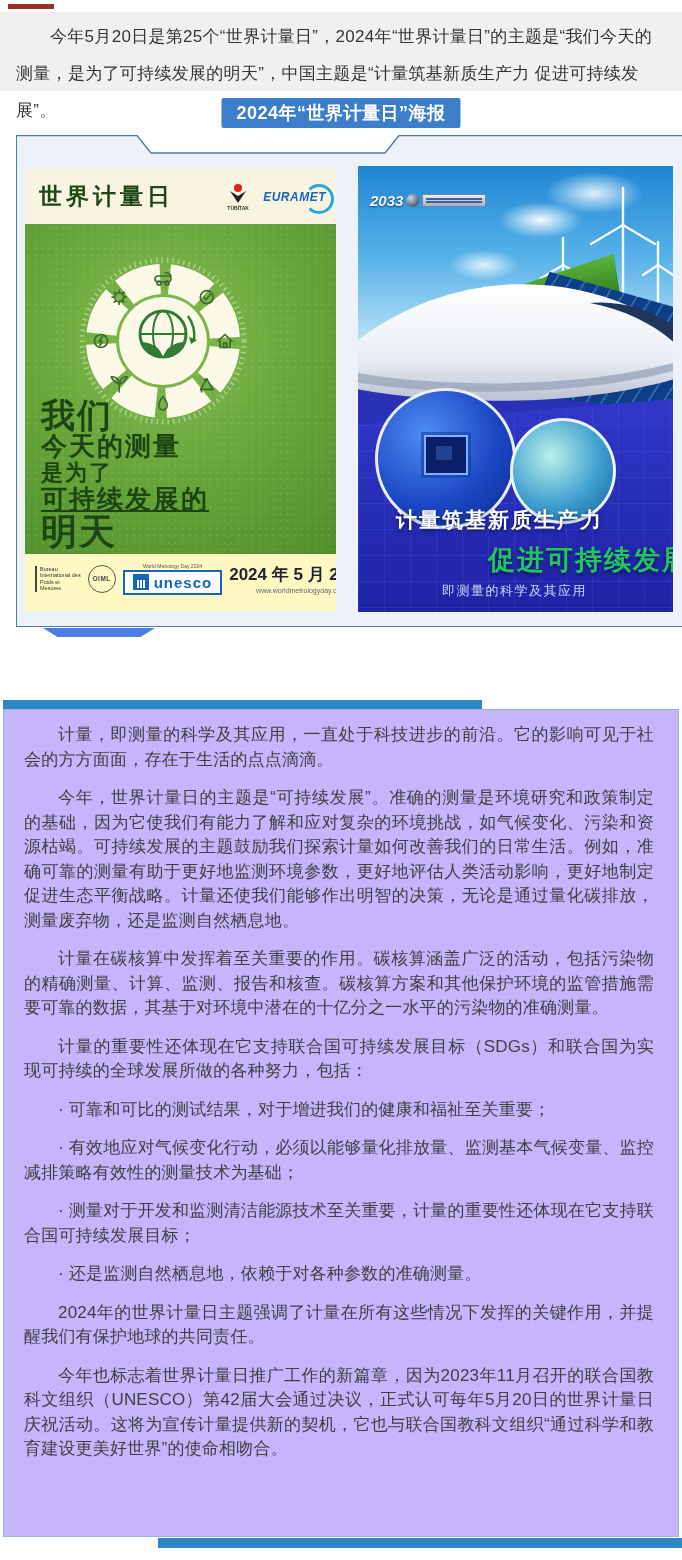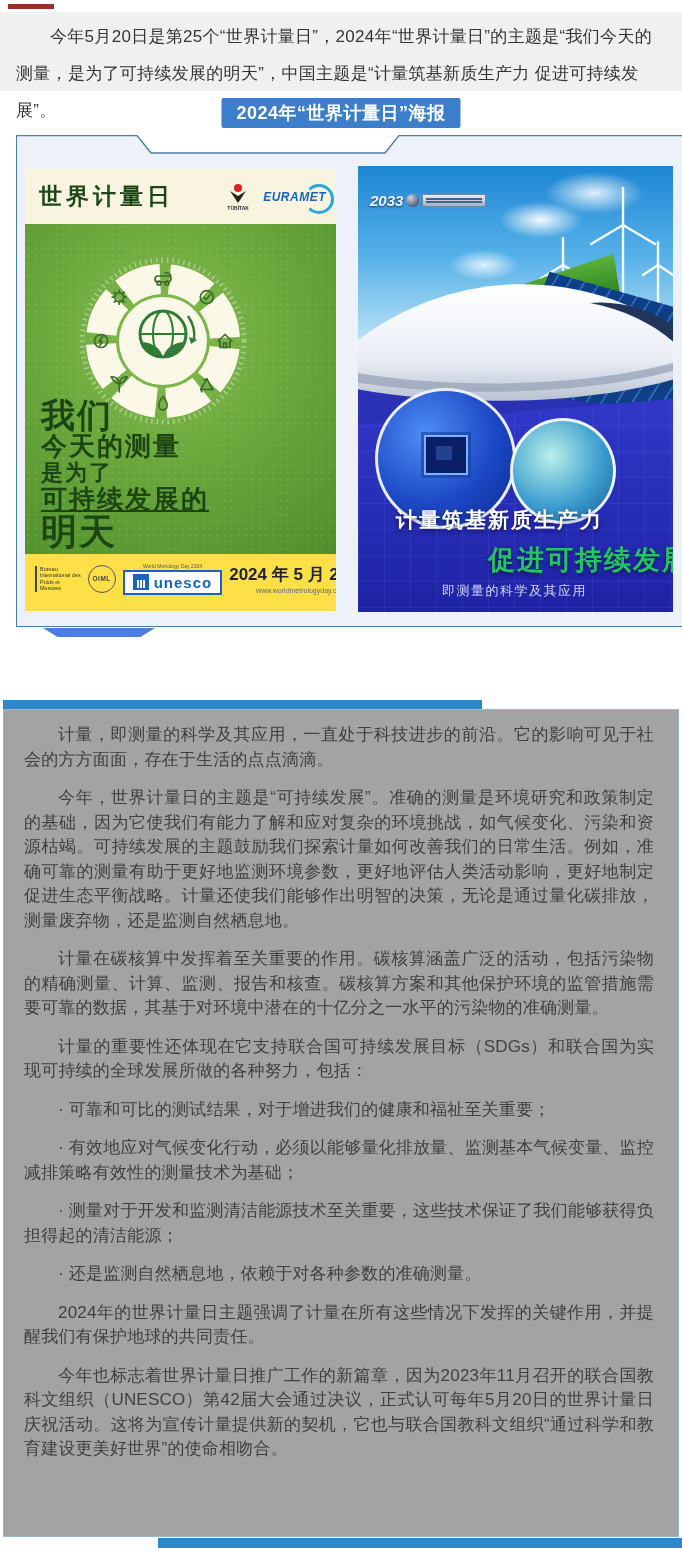--- a/index.html
+++ b/index.html
@@ -44,21 +44,21 @@
   .gp-dots{position:absolute;inset:0;
            background-image:radial-gradient(rgba(255,255,255,.14) 1px,transparent 1.4px);
            background-size:7px 7px;opacity:.55;}
   .gp-ring{position:absolute;left:53px;top:32px;width:170px;height:170px;}
   .gp-slogan{position:absolute;left:16px;top:174px;color:#1d4513;font-weight:800;letter-spacing:2px;}
   .gp-slogan .l1{font-size:34px;line-height:34px;}
   .gp-slogan .l2{font-size:26px;line-height:28px;}
   .gp-slogan .l3{font-size:22px;line-height:25px;}
   .gp-slogan .l4{font-size:26px;line-height:28px;text-decoration:underline;}
   .gp-slogan .l5{font-size:36px;line-height:38px;font-family:Liberation Serif, serif;}
-  .gp-footer{position:absolute;left:0;bottom:0;width:100%;height:57px;background:#fde047;
+  .gp-footer{position:absolute;left:0;bottom:0;width:100%;height:57px;background:#fef9c3;
              display:flex;align-items:center;box-sizing:border-box;padding:0 8px 8px 10px;gap:7px;}
   .bipm{border-left:2px solid #444;padding-left:3px;display:flex;flex-direction:column;}
   .bipm span{font-size:5.5px;line-height:6.5px;color:#333;white-space:nowrap;}
   .oiml{width:26px;height:26px;border:1px solid #555;border-radius:50%;display:flex;
         align-items:center;justify-content:center;flex:0 0 auto;}
   .oiml span{font-size:6.5px;font-weight:bold;color:#444;letter-spacing:.5px;}
   .unesco-col{display:flex;flex-direction:column;align-items:center;}
   .unesco-caption{font-size:5px;color:#555;margin-bottom:1px;white-space:nowrap;}
   .unesco-box{display:flex;align-items:center;gap:5px;background:#fff;border:2px solid #1565c0;
               padding:2px 8px;}
@@ -117,21 +117,21 @@
                 padding:0 3px;box-sizing:border-box;}
   .bp-badge-bar i{display:block;height:2px;background:#44608c;}
 
   
   .frame-tab{position:absolute;left:43px;top:628px;width:112px;height:9px;background:#4c7ee2;
              clip-path:polygon(0 0,100% 0,87% 100%,13% 100%);}
 
   
   .article-topbar{position:absolute;left:3px;top:700px;width:479px;height:9px;background:#2e88c8;}
   .article-box{position:absolute;left:3px;top:709px;width:676px;height:828px;box-sizing:border-box;
-               border:1px solid #93b8d4;background:#a3a3a3;padding:13px 24px 0 20px;overflow:hidden;}
+               border:1px solid #93b8d4;background:#c4b5fd;padding:13px 24px 0 20px;overflow:hidden;}
   .article-box p{margin:0 0 14px 0;font-size:17px;line-height:24.5px;color:#3f3f3f;
                  text-indent:2em;letter-spacing:.2px;text-align:justify;}
   .article-bottombar{position:absolute;left:158px;top:1538px;width:524px;height:10px;background:#2e88c8;}
 </style>
 </head>
 <body>
 
 <div class="page">
 
   <div class="red-bar"></div>
@@ -317,20 +317,20 @@
   <div class="frame-tab"></div>
 
   <div class="article-topbar"></div>
   <div class="article-box">
     <p>计量，即测量的科学及其应用，一直处于科技进步的前沿。它的影响可见于社会的方方面面，存在于生活的点点滴滴。</p>
     <p>今年，世界计量日的主题是“可持续发展”。准确的测量是环境研究和政策制定的基础，因为它使我们有能力了解和应对复杂的环境挑战，如气候变化、污染和资源枯竭。可持续发展的主题鼓励我们探索计量如何改善我们的日常生活。例如，准确可靠的测量有助于更好地监测环境参数，更好地评估人类活动影响，更好地制定促进生态平衡战略。计量还使我们能够作出明智的决策，无论是通过量化碳排放，测量废弃物，还是监测自然栖息地。</p>
     <p>计量在碳核算中发挥着至关重要的作用。碳核算涵盖广泛的活动，包括污染物的精确测量、计算、监测、报告和核查。碳核算方案和其他保护环境的监管措施需要可靠的数据，其基于对环境中潜在的十亿分之一水平的污染物的准确测量。</p>
     <p>计量的重要性还体现在它支持联合国可持续发展目标（SDGs）和联合国为实现可持续的全球发展所做的各种努力，包括：</p>
     <p>· 可靠和可比的测试结果，对于增进我们的健康和福祉至关重要；</p>
     <p>· 有效地应对气候变化行动，必须以能够量化排放量、监测基本气候变量、监控减排策略有效性的测量技术为基础；</p>
-    <p>· 测量对于开发和监测清洁能源技术至关重要，这些技术保证了我们能够获得负担得起的清洁能源；</p>
+    <p>· 测量对于开发和监测清洁能源技术至关重要，计量的重要性还体现在它支持联合国可持续发展目标；</p>
     <p>· 还是监测自然栖息地，依赖于对各种参数的准确测量。</p>
     <p>2024年的世界计量日主题强调了计量在所有这些情况下发挥的关键作用，并提醒我们有保护地球的共同责任。</p>
     <p>今年也标志着世界计量日推广工作的新篇章，因为2023年11月召开的联合国教科文组织（UNESCO）第42届大会通过决议，正式认可每年5月20日的世界计量日庆祝活动。这将为宣传计量提供新的契机，它也与联合国教科文组织“通过科学和教育建设更美好世界”的使命相吻合。</p>
   </div>
   <div class="article-bottombar"></div>
 
 </div>
 
 </body></html>

